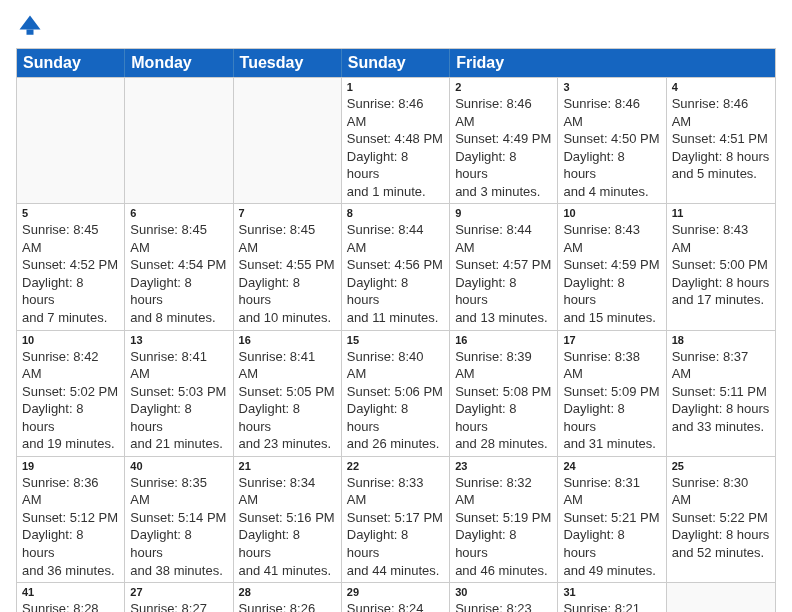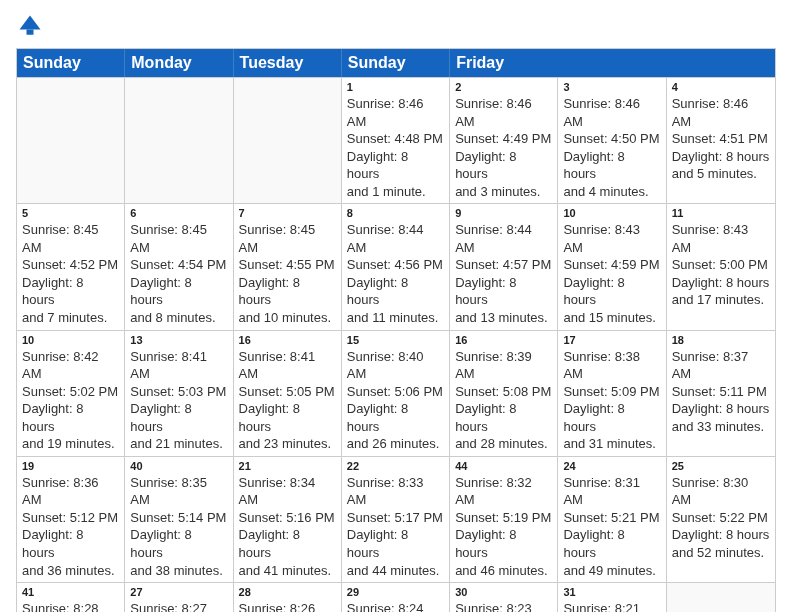--- a/index.html
+++ b/index.html
@@ -302,21 +302,21 @@
 and 41 minutes.</div>
           </div>
           <div class="cal-cell">
             <div class="day-num">22</div>
             <div class="cell-text" style="white-space: pre-line;">Sunrise: 8:33 AM
 Sunset: 5:17 PM
 Daylight: 8 hours
 and 44 minutes.</div>
           </div>
           <div class="cal-cell">
-            <div class="day-num">44</div>
+            <div class="day-num">23</div>
             <div class="cell-text" style="white-space: pre-line;">Sunrise: 8:32 AM
 Sunset: 5:19 PM
 Daylight: 8 hours
 and 46 minutes.</div>
           </div>
           <div class="cal-cell">
             <div class="day-num">24</div>
             <div class="cell-text" style="white-space: pre-line;">Sunrise: 8:31 AM
 Sunset: 5:21 PM
 Daylight: 8 hours

